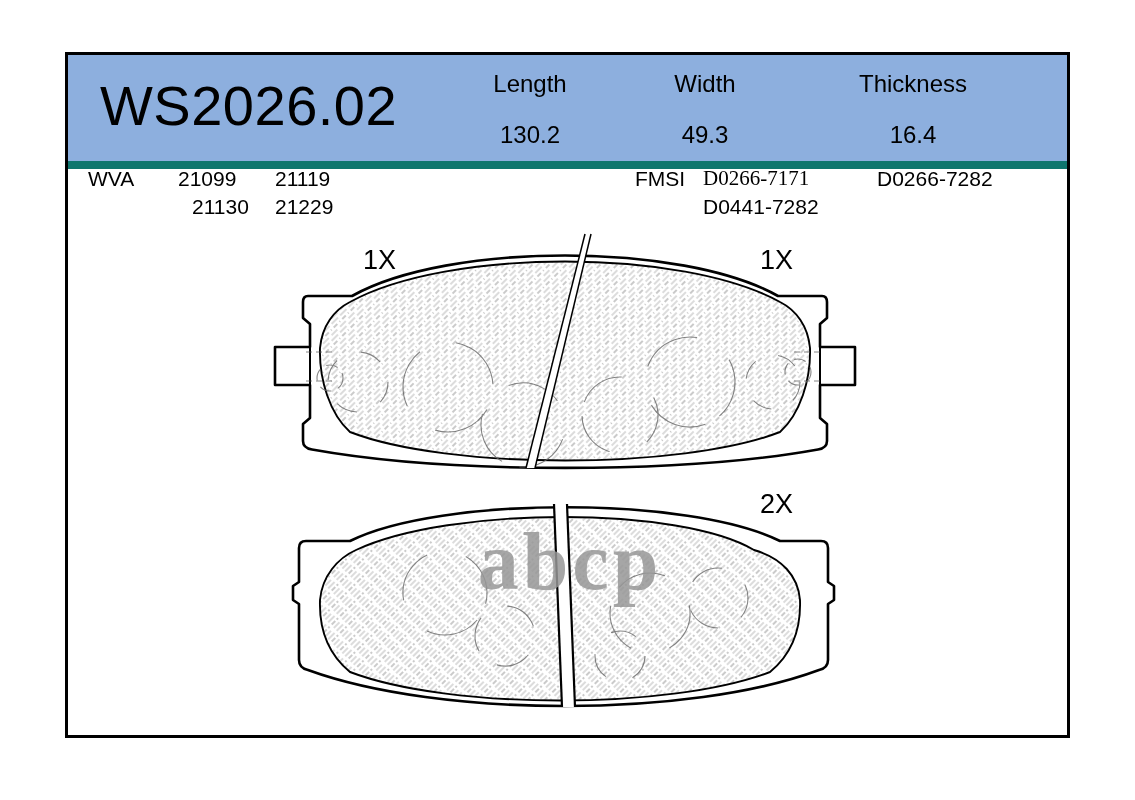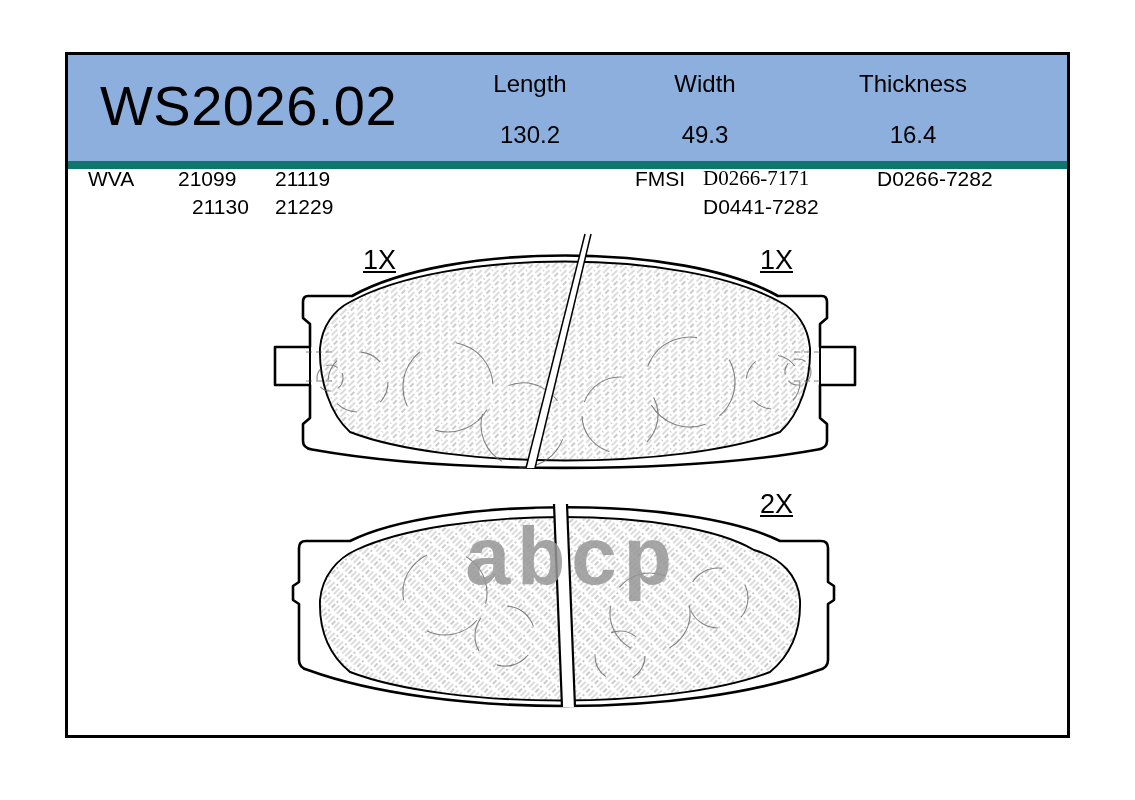--- a/index.html
+++ b/index.html
@@ -31,29 +31,29 @@
   #wva-label{left:20px;top:3px;}
   #wva-11{left:110px;top:3px;}
   #wva-12{left:207px;top:3px;text-align:center;}
   #wva-21{left:124px;top:31px;}
   #wva-22{left:207px;top:31px;}
   #fmsi-label{left:567px;top:3px;}
   #fmsi-11{left:635px;top:3px;font-family:Liberation Serif, serif;}
   #fmsi-12{left:809px;top:3px;}
   #fmsi-21{left:635px;top:31px;}
   
-  .qty-label{position:absolute;font-size:27px;line-height:28px;white-space:nowrap;text-decoration:underline;}
+  .qty-label{position:absolute;font-size:27px;line-height:28px;white-space:nowrap;}
   #qty-top-left{left:295px;top:191px;}
   #qty-top-right{left:692px;top:191px;}
   #qty-bottom{left:692px;top:435px;}
   svg.top-drawing{position:absolute;left:200px;top:177px;}
   svg.bottom-drawing{position:absolute;left:222px;top:433px;}
   .watermark{
     position:absolute;left:502px;top:507px;transform:translate(-50%,-50%);
-    font-family:Liberation Mono, monospace;font-weight:bold;font-size:82px;
+    font-family:Liberation Serif, serif;font-weight:bold;font-size:82px;
     letter-spacing:4px;color:rgba(150,150,150,0.85);z-index:6;white-space:nowrap;
   }
 </style>
 </head>
 <body>
 
 <div class="content-box">
 
   <div class="header">
     <div class="part-number">WS2026.02</div>

